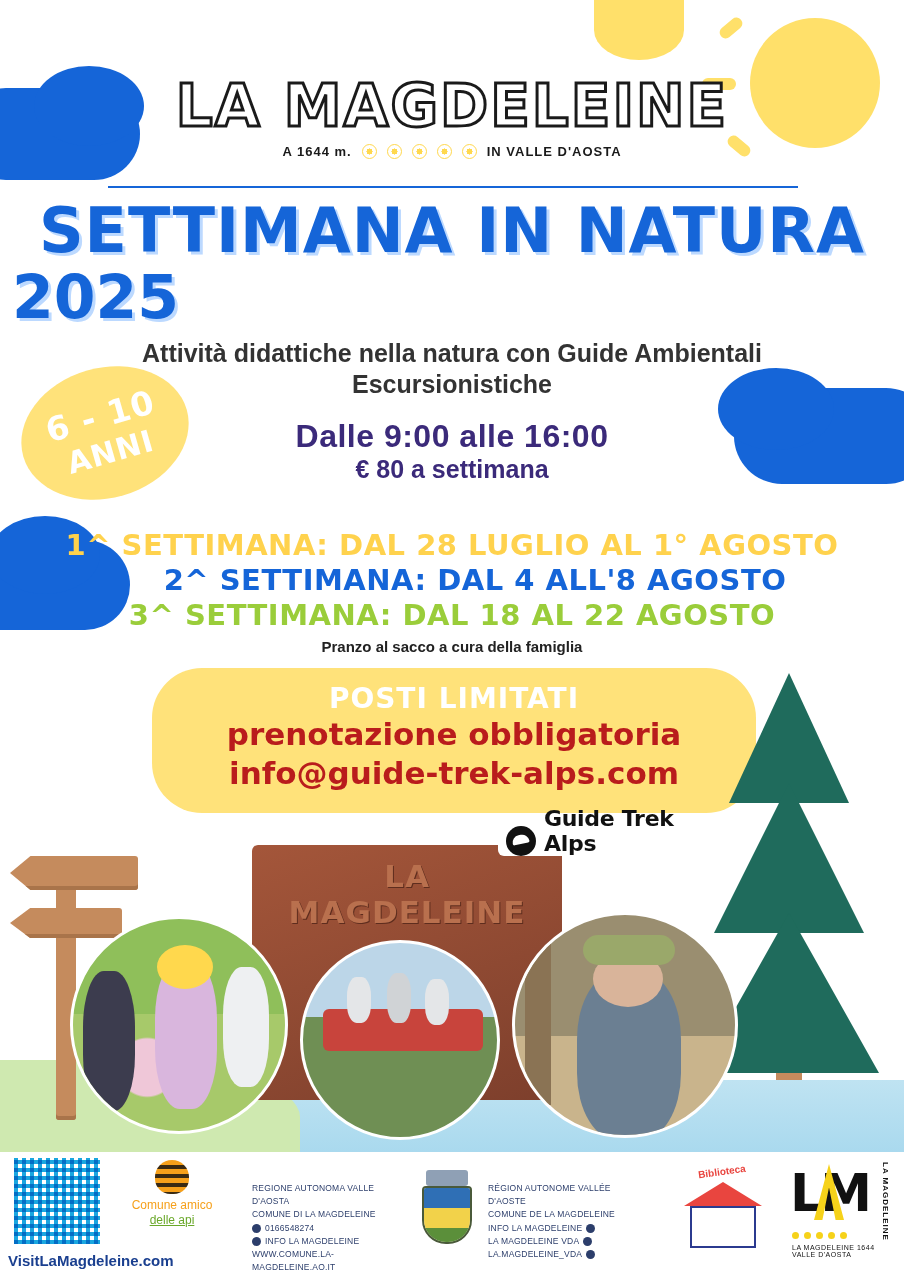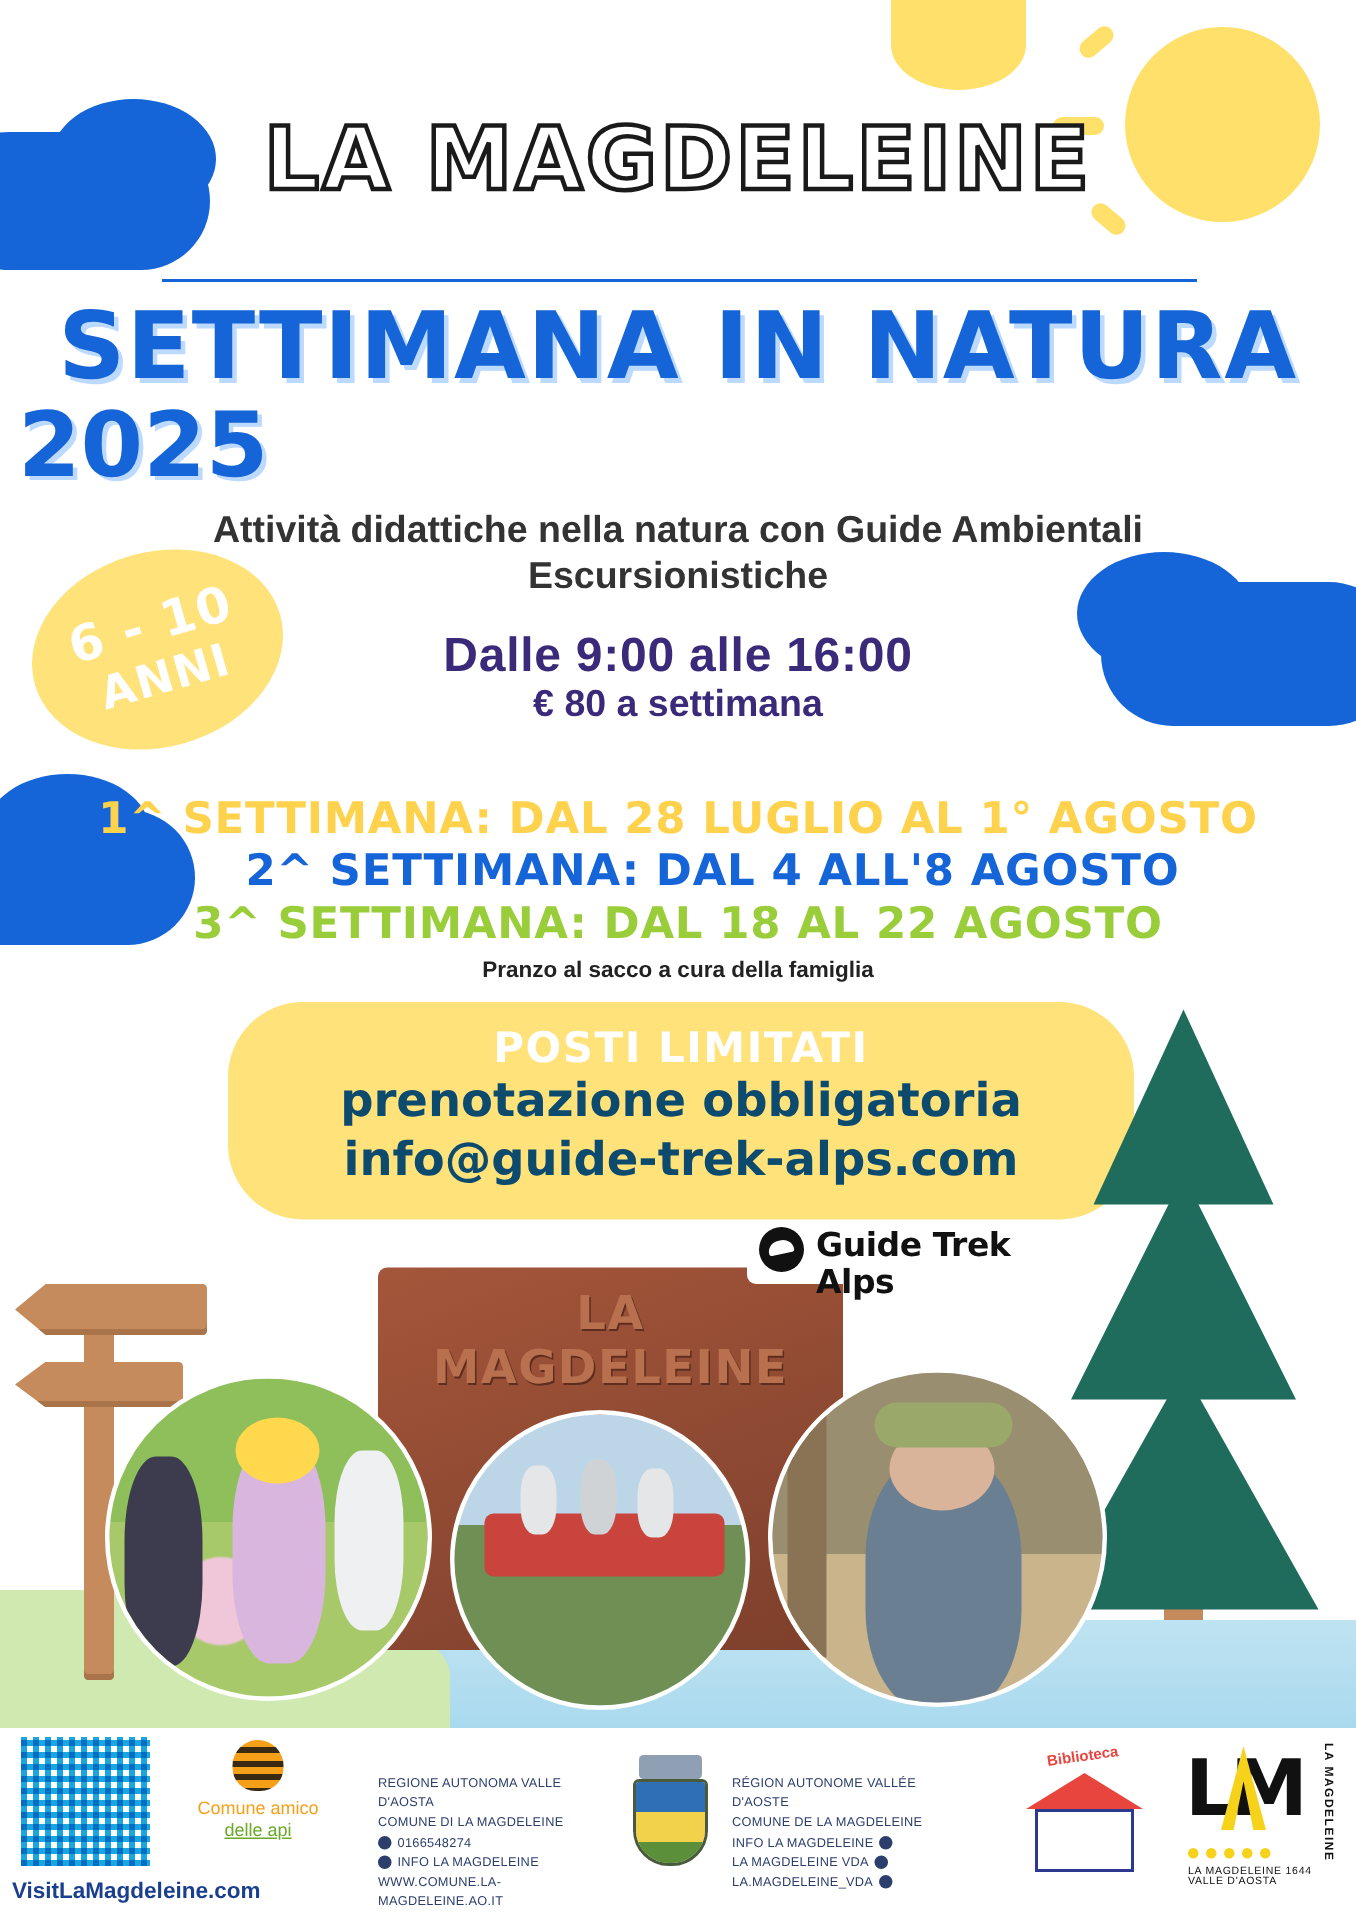--- a/index.html
+++ b/index.html
@@ -160,30 +160,30 @@
     padding-top: 14px;
   }
   #booking .limited {
     font-family: "DejaVu Sans", sans-serif;
     font-weight: bold; font-size: 28px;
     color: #ffffff; letter-spacing: 1px;
   }
   #booking .b-line {
     font-family: "DejaVu Sans", sans-serif;
     font-weight: bold; font-size: 31px;
-    color: #0c4a6e; line-height: 1.25;
+    color: #b91c1c; line-height: 1.25;
   }
 
   
   #gta {
     position: absolute; top: 818px; left: 498px;
     width: 228px; height: 38px;
     background: #ffffff;
     border-radius: 6px;
-    display: flex; align-items: flex-start; gap: 8px;
+    display: flex; align-items: flex-end; gap: 8px;
     padding: 0 8px;
   }
   #gta-mark {
     width: 30px; height: 30px; border-radius: 50%;
     background: #111111;
     position: relative; flex: 0 0 auto;
   }
   #gta-mark::after {
     content: ""; position: absolute; left: 6px; top: 9px;
     width: 17px; height: 9px;
@@ -374,20 +374,29 @@
   <div class="cloud" style="left:-40px; top:88px; width:180px; height:92px; border-radius:60px;"></div>
   <div class="cloud" style="left:34px; top:66px; width:110px; height:80px;"></div>
   <div class="cloud" style="left:-60px; top:540px; width:190px; height:90px; border-radius:60px;"></div>
   <div class="cloud" style="left:-10px; top:516px; width:110px; height:78px;"></div>
   <div class="cloud" style="right:-30px; top:388px; width:200px; height:96px; border-radius:60px;"></div>
   <div class="cloud" style="right:70px; top:368px; width:116px; height:82px;"></div>
   <div class="sun" style="right:220px; top:0px; width:90px; height:60px; border-radius:0 0 60% 60%;"></div>
 
   <div id="logo-area">
     <div id="logo-title">LA MAGDELEINE</div>
+    <div id="logo-sub">
+      <span>A 1644 m.</span>
+      <span class="flower"></span>
+      <span class="flower"></span>
+      <span class="flower"></span>
+      <span class="flower"></span>
+      <span class="flower"></span>
+      <span>IN VALLE D'AOSTA</span>
+    </div>
   </div>
   <div id="logo-line"></div>
 
   <div id="title-main">SETTIMANA IN NATURA</div>
   <div id="title-year">2025</div>
   <div id="subtitle">Attività didattiche nella natura con Guide Ambientali Escursionistiche</div>
   <div id="hours">Dalle 9:00 alle 16:00</div>
   <div id="price">€ 80 a settimana</div>
 
   <div id="age-badge">

